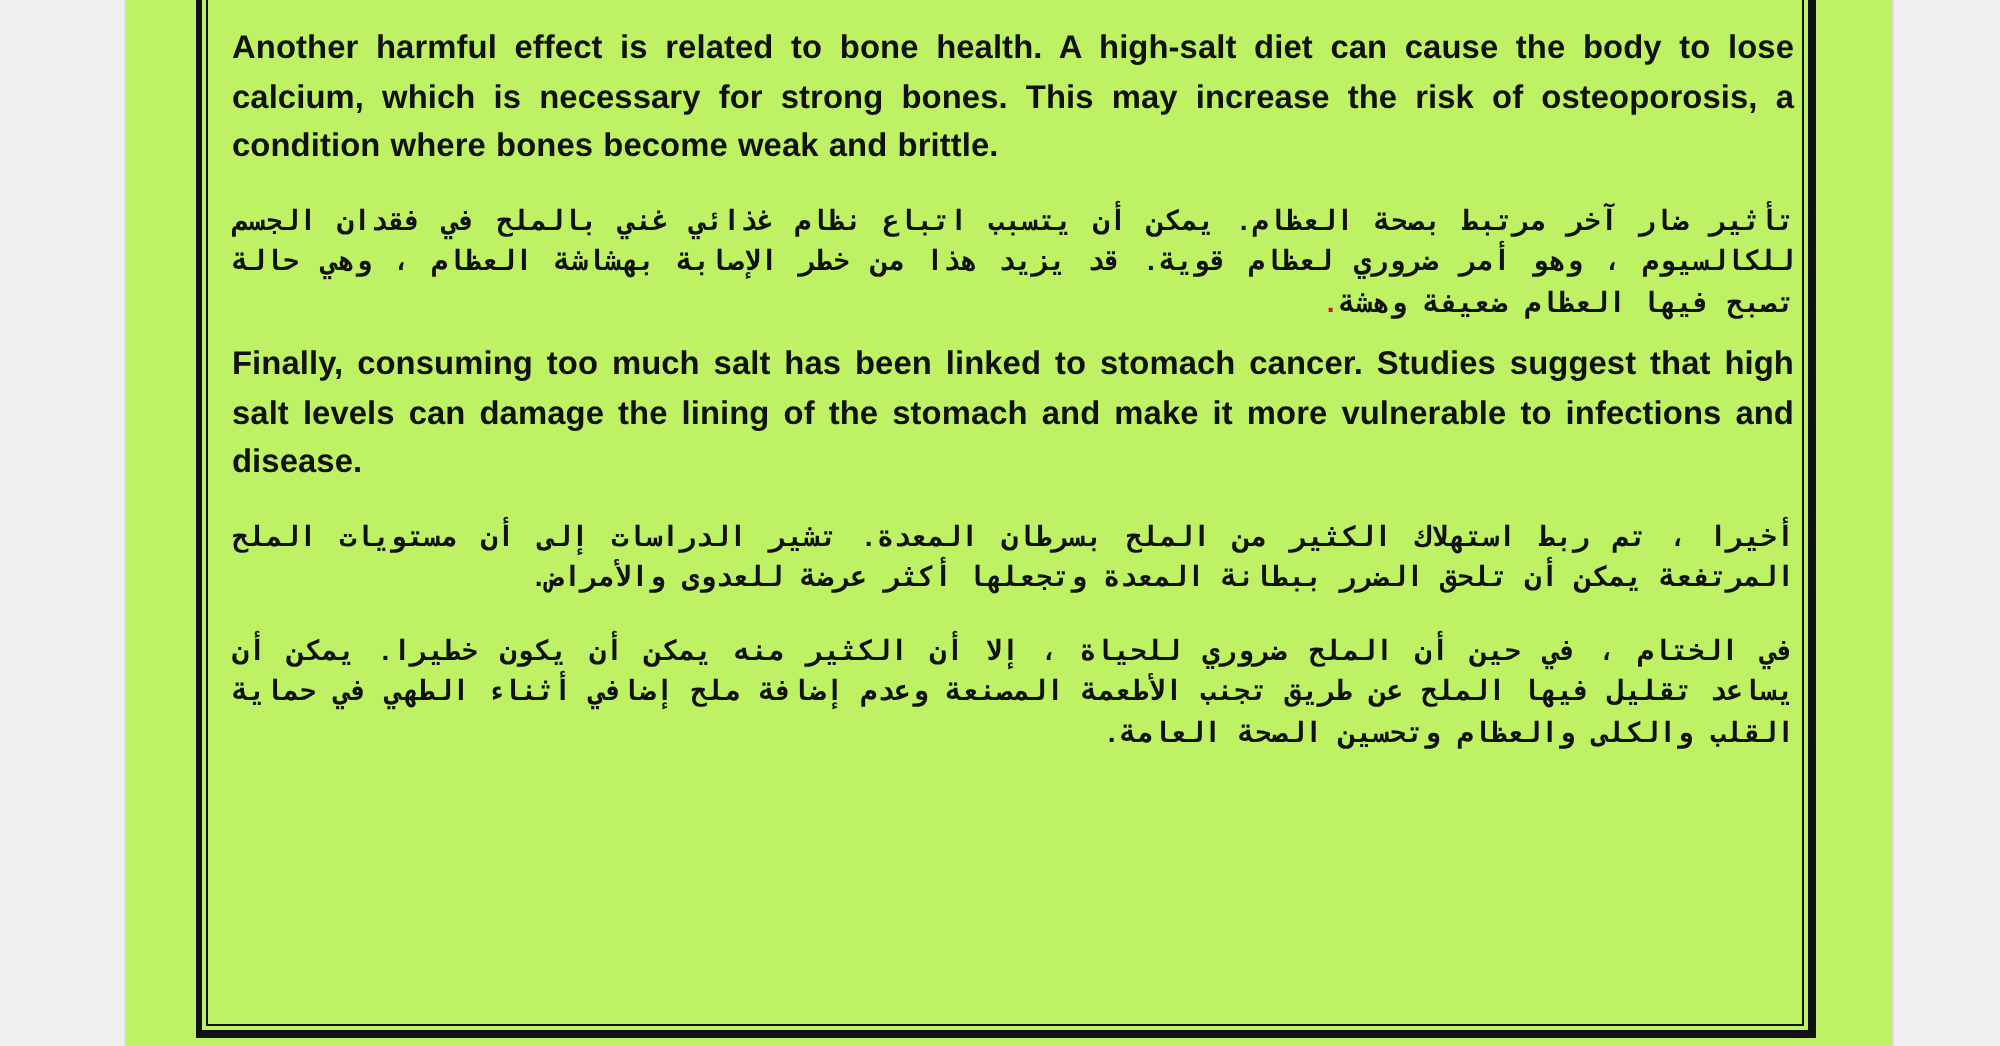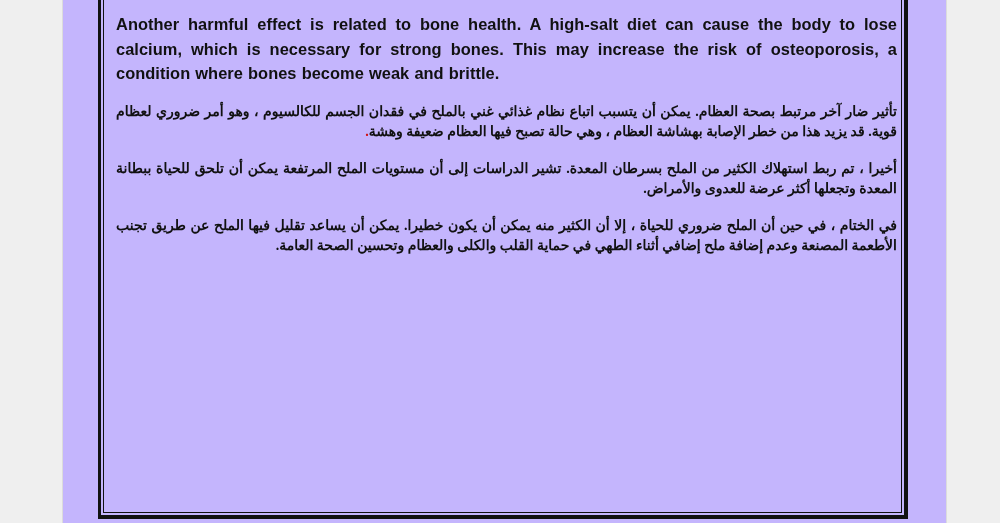--- a/index.html
+++ b/index.html
@@ -15,21 +15,21 @@
       width: 1000px;
       height: 523px;
       background: #efefef;
     }
     .page {
       position: absolute;
       left: 62px;
       top: 0;
       width: 883px;
       height: 523px;
-      background: #c4b5fd;
+      background: #bef264;
       border-left: 1px solid #dcdcdc;
       border-right: 1px solid #dcdcdc;
     }
     .frame-outer {
       position: absolute;
       left: 35px;
       top: -10px;
       width: 810px;
       height: 529px;
       border-left: 3px solid #111;
@@ -58,21 +58,21 @@
       font-weight: bold;
       font-size: 16.4px;
       line-height: 24.5px;
       color: #111;
       text-align: justify;
       margin: 0 0 6px 0;
       letter-spacing: 0.05px;
       word-spacing: 0.5px;
     }
     .ar {
-      font-family: Liberation Serif, serif;
+      font-family: Liberation Mono, monospace;
       font-weight: bold;
       font-size: 14px;
       line-height: 20.5px;
       color: #111;
       direction: rtl;
       text-align: justify;
       margin: 16px 0 7px 0;
     }
     .red-dot { color: #d01010; }
   </style>
@@ -83,20 +83,21 @@
   <div class="page">
     <div class="frame-outer">
       <div class="frame-inner"></div>
     </div>
 
     <div class="content">
       <p class="en">Another harmful effect is related to bone health. A high-salt diet can cause the body to lose calcium, which is necessary for strong bones. This may increase the risk of osteoporosis, a condition where bones become weak and brittle.</p>
 
       <p class="ar"><span>تأثير ضار آخر مرتبط بصحة العظام. يمكن أن يتسبب اتباع نظام غذائي غني بالملح في فقدان الجسم للكالسيوم ، وهو أمر ضروري لعظام قوية. قد يزيد هذا من خطر الإصابة بهشاشة العظام ، وهي حالة تصبح فيها العظام ضعيفة وهشة</span><span class="red-dot">.</span></p>
 
+      <p class="en">Finally, consuming too much salt has been linked to stomach cancer. Studies suggest that high salt levels can damage the lining of the stomach and make it more vulnerable to infections and disease.</p>
 
-      <p class="ar">أخيرا ، تم ربط استهلاك الكثير من الملح بسرطان المعدة. تشير الدراسات إلى أن مستويات الملح المرتفعة يمكن أن تلحق للحياة ببطانة المعدة وتجعلها أكثر عرضة للعدوى والأمراض.</p>
+      <p class="ar">أخيرا ، تم ربط استهلاك الكثير من الملح بسرطان المعدة. تشير الدراسات إلى أن مستويات الملح المرتفعة يمكن أن تلحق الضرر ببطانة المعدة وتجعلها أكثر عرضة للعدوى والأمراض.</p>
 
 
       <p class="ar">في الختام ، في حين أن الملح ضروري للحياة ، إلا أن الكثير منه يمكن أن يكون خطيرا. يمكن أن يساعد تقليل فيها الملح عن طريق تجنب الأطعمة المصنعة وعدم إضافة ملح إضافي أثناء الطهي في حماية القلب والكلى والعظام وتحسين الصحة العامة.</p>
     </div>
   </div>
 </div>
 
 </body></html>

